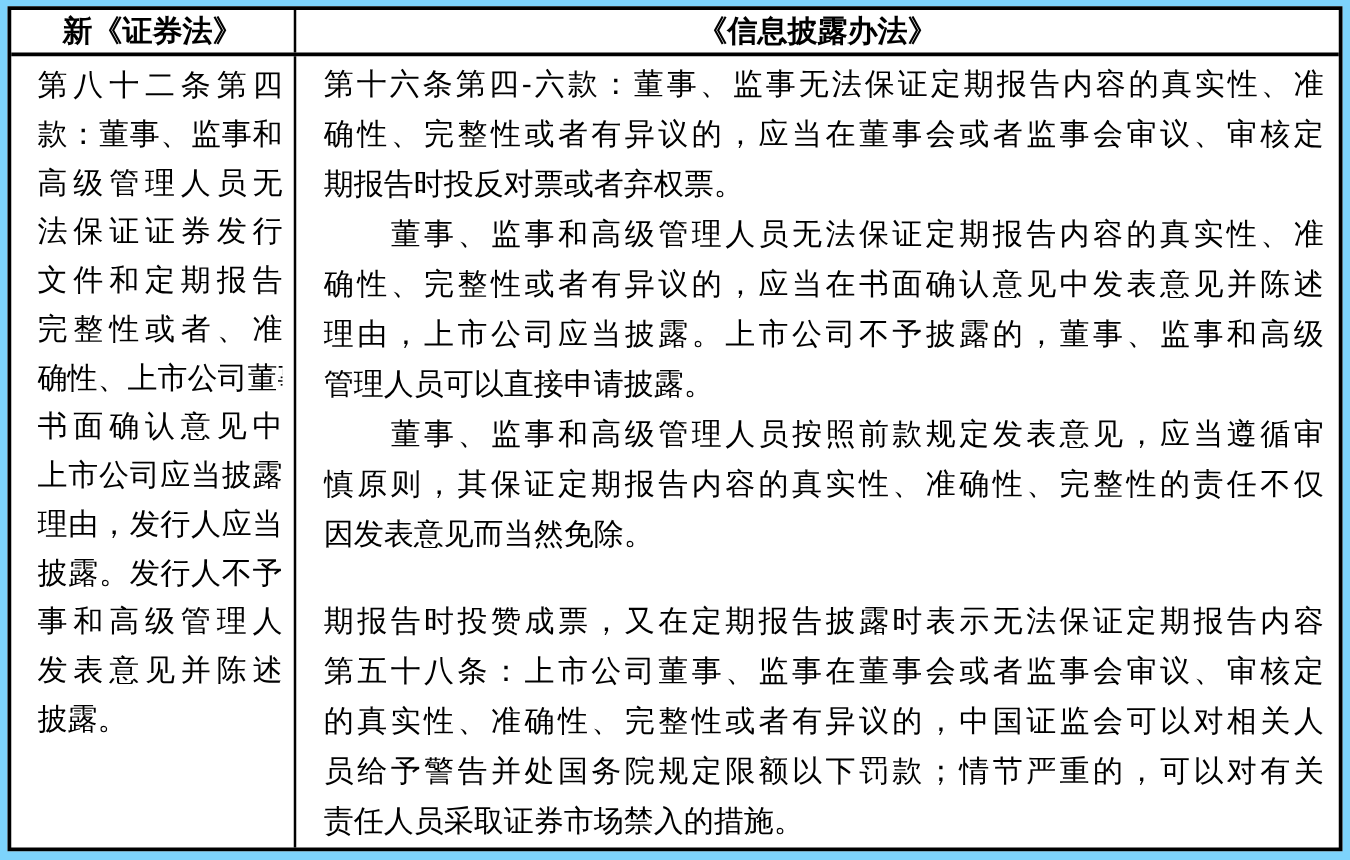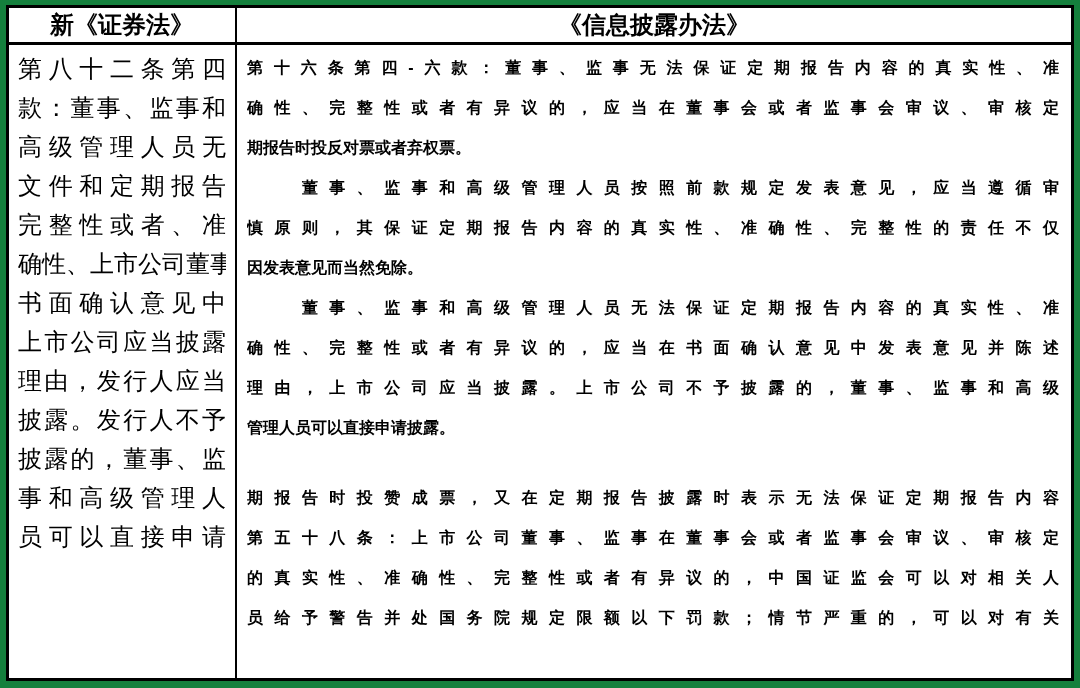--- a/index.html
+++ b/index.html
@@ -4,21 +4,21 @@
 <style>
   html, body {
     margin: 0;
     padding: 0;
     background: #ffffff;
   }
   .page {
     position: relative;
     width: 1080px;
     height: 688px;
-    background: #15803d;
+    background: #7dd3fc;
     box-sizing: border-box;
     padding: 5px 6px 7px 6px;
     font-family: "Liberation Sans", "DejaVu Sans", sans-serif;
     color: #000000;
   }
   .table {
     width: 100%;
     height: 100%;
     box-sizing: border-box;
     border: 3px solid #000000;
@@ -59,31 +59,31 @@
     border-right: 2px solid #000000;
     padding: 4px 9px 0 9px;
     font-size: 24px;
     line-height: 39px;
     overflow: hidden;
   }
   .cell-right {
     flex: 1;
     box-sizing: border-box;
     padding: 3px 12px 0 10px;
-    font-size: 16px;
+    font-size: 24px;
     line-height: 40px;
     overflow: hidden;
-    font-weight: bold;
   }
   .line {
     text-align: justify;
     text-align-last: justify;
     text-justify: inter-character;
     overflow: hidden;
     white-space: nowrap;
+    margin-left: 12px;
   }
   .line.last {
     text-align-last: left;
   }
   .para { margin: 0; }
   .para.gap { margin-top: 30px; }
 </style>
 </head>
 <body>
 
@@ -91,50 +91,52 @@
   <div class="table">
     <div class="header-row">
       <div class="hdr-cell hdr-left">新《证券法》</div>
       <div class="hdr-cell hdr-right">《信息披露办法》</div>
     </div>
     <div class="body-row">
       <div class="cell-left">
           <div class="line">第八十二条第四</div>
           <div class="line">款：董事、监事和</div>
           <div class="line">高级管理人员无</div>
+          <div class="line">法保证证券发行</div>
           <div class="line">文件和定期报告</div>
           <div class="line">完整性或者、准</div>
           <div class="line">确性、上市公司董事</div>
           <div class="line">书面确认意见中</div>
           <div class="line">上市公司应当披露</div>
           <div class="line">理由，发行人应当</div>
           <div class="line">披露。发行人不予</div>
-          <div class="line">披露的，董事、监</div>
           <div class="line">事和高级管理人</div>
-          <div class="line">员可以直接申请</div>
+          <div class="line">发表意见并陈述</div>
+          <div class="line last">披露。</div>
         </div>
       <div class="cell-right">
           <div class="para">
             <div class="line">第十六条第四-六款：董事、监事无法保证定期报告内容的真实性、准</div>
             <div class="line">确性、完整性或者有异议的，应当在董事会或者监事会审议、审核定</div>
             <div class="line last">期报告时投反对票或者弃权票。</div>
           </div>
           <div class="para">
-            <div class="line">　　董事、监事和高级管理人员按照前款规定发表意见，应当遵循审</div>
-            <div class="line">慎原则，其保证定期报告内容的真实性、准确性、完整性的责任不仅</div>
-            <div class="line last">因发表意见而当然免除。</div>
-          </div>
-          <div class="para">
             <div class="line">　　董事、监事和高级管理人员无法保证定期报告内容的真实性、准</div>
             <div class="line">确性、完整性或者有异议的，应当在书面确认意见中发表意见并陈述</div>
             <div class="line">理由，上市公司应当披露。上市公司不予披露的，董事、监事和高级</div>
             <div class="line last">管理人员可以直接申请披露。</div>
+          </div>
+          <div class="para">
+            <div class="line">　　董事、监事和高级管理人员按照前款规定发表意见，应当遵循审</div>
+            <div class="line">慎原则，其保证定期报告内容的真实性、准确性、完整性的责任不仅</div>
+            <div class="line last">因发表意见而当然免除。</div>
           </div>
           <div class="para gap">
             <div class="line">期报告时投赞成票，又在定期报告披露时表示无法保证定期报告内容</div>
             <div class="line">第五十八条：上市公司董事、监事在董事会或者监事会审议、审核定</div>
             <div class="line">的真实性、准确性、完整性或者有异议的，中国证监会可以对相关人</div>
             <div class="line">员给予警告并处国务院规定限额以下罚款；情节严重的，可以对有关</div>
+            <div class="line last">责任人员采取证券市场禁入的措施。</div>
           </div>
         </div>
     </div>
   </div>
 </div>
 
 </body></html>

